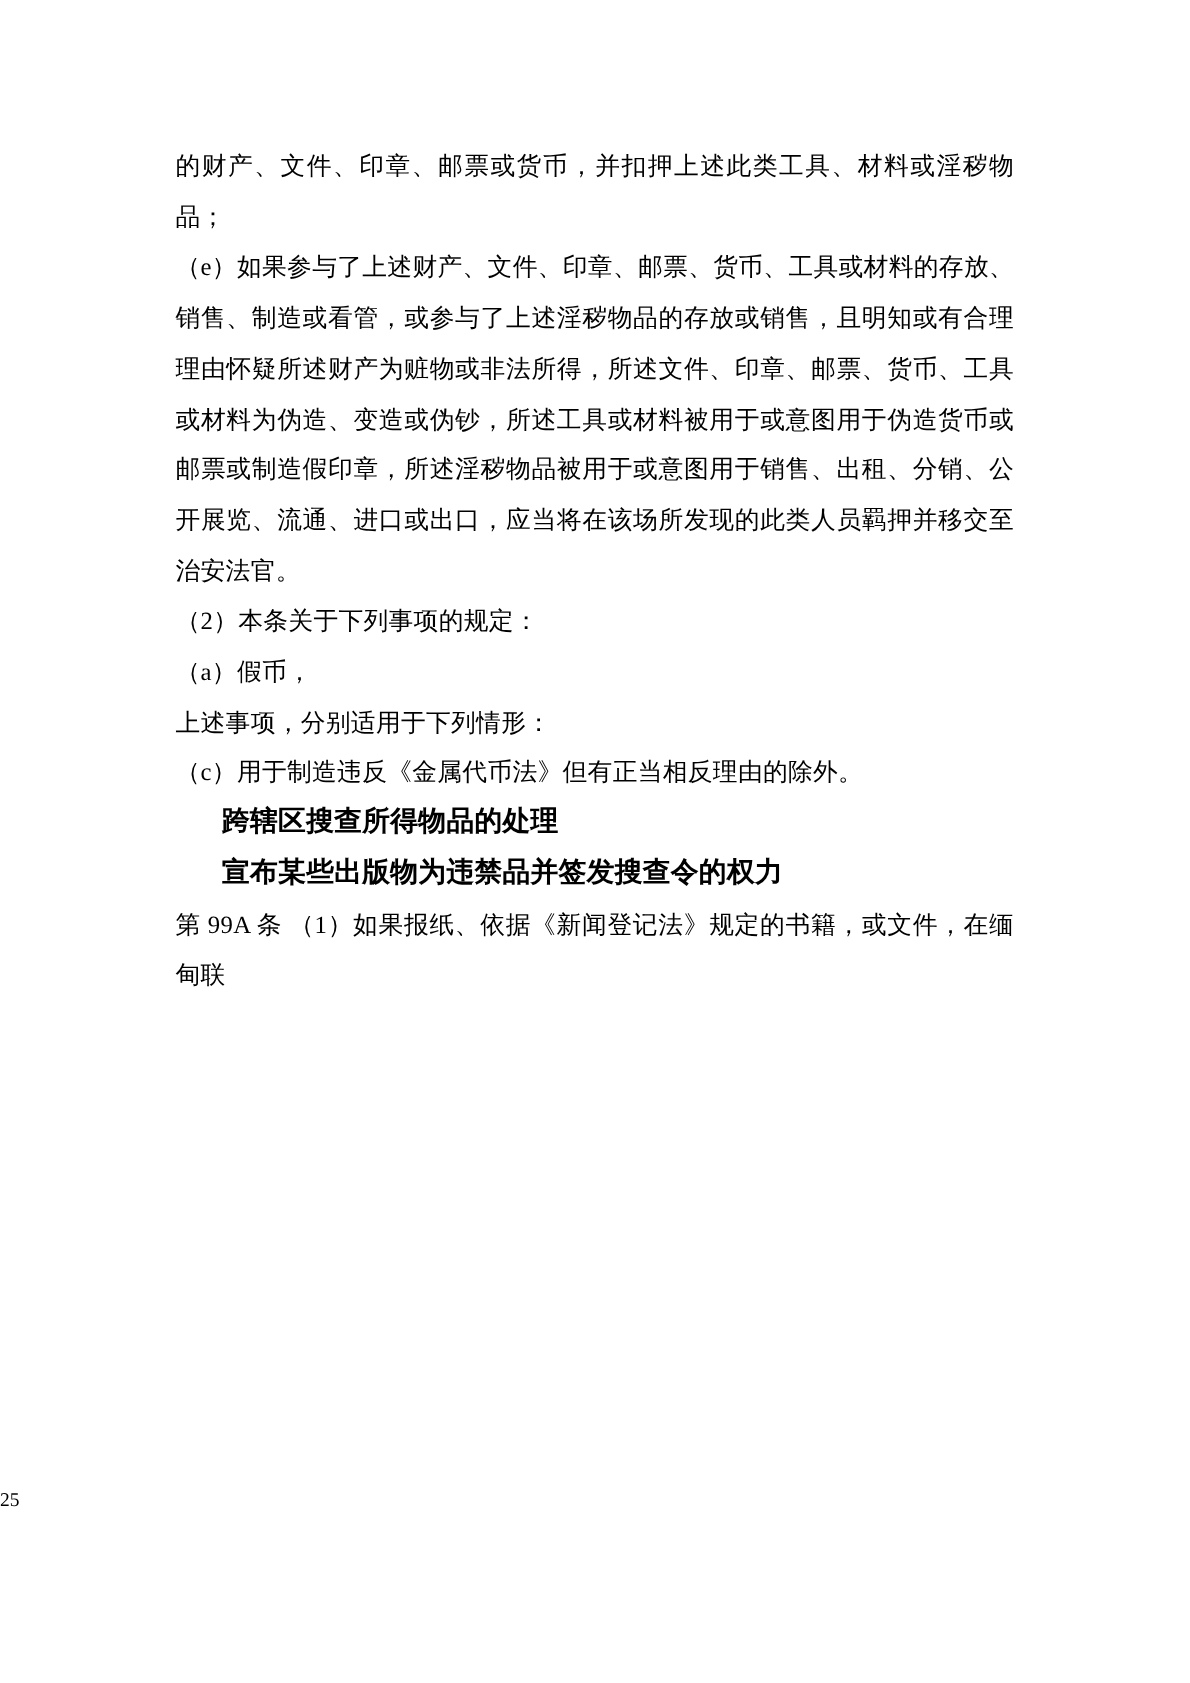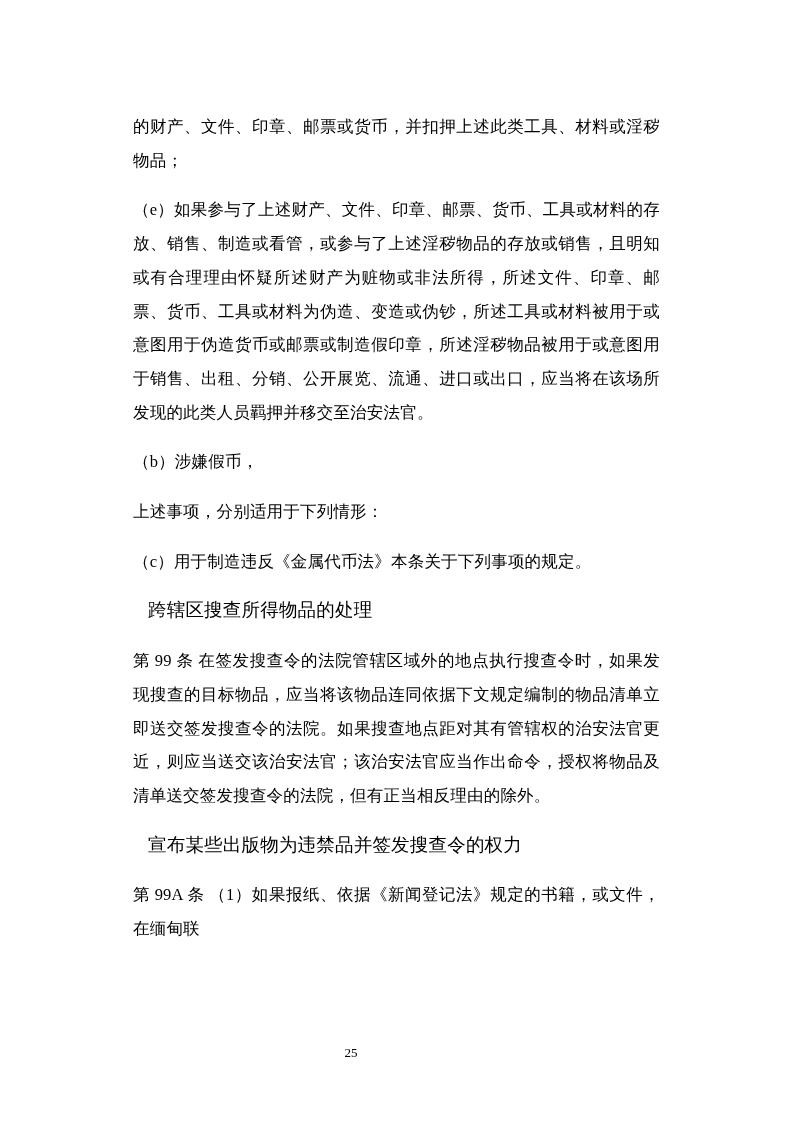--- a/index.html
+++ b/index.html
@@ -15,56 +15,56 @@
     font-family: "Liberation Serif", "DejaVu Serif", serif;
     color: #000000;
   }
   .page-body {
     position: absolute;
     top: 94px;
     left: 117px;
     width: 559px;
   }
   p.para {
-    margin: 16px;
+    margin: 0;
     padding: 0;
     font-size: 16.5px;
     line-height: 33.7px;
     text-align: justify;
     letter-spacing: 0.2px;
   }
   p.heading {
     margin: 0;
     padding: 0 0 0 31px;
     font-size: 18.5px;
     line-height: 33.7px;
-    font-weight: normal;
+    font-weight: bold;
     text-align: left;
     letter-spacing: 0.2px;
   }
   .page-footer {
     position: absolute;
-    top: 1044px;
+    top: 991px;
     left: 0;
     width: 702px;
-    text-align: center;
+    text-align: left;
     font-size: 13px;
     line-height: 18px;
   }
 </style>
 </head>
 <body>
 
 <div class="page-body">
   <p class="para">的财产、文件、印章、邮票或货币，并扣押上述此类工具、材料或淫秽物品；</p>
   <p class="para">（e）如果参与了上述财产、文件、印章、邮票、货币、工具或材料的存放、销售、制造或看管，或参与了上述淫秽物品的存放或销售，且明知或有合理理由怀疑所述财产为赃物或非法所得，所述文件、印章、邮票、货币、工具或材料为伪造、变造或伪钞，所述工具或材料被用于或意图用于伪造货币或邮票或制造假印章，所述淫秽物品被用于或意图用于销售、出租、分销、公开展览、流通、进口或出口，应当将在该场所发现的此类人员羁押并移交至治安法官。</p>
-  <p class="para">（b）涉嫌假币，</p>
+  <p class="para">（2）本条关于下列事项的规定：</p>
+  <p class="para">（a）假币，</p>
   <p class="para">上述事项，分别适用于下列情形：</p>
-  <p class="para">（c）用于制造违反《金属代币法》本条关于下列事项的规定。</p>
+  <p class="para">（c）用于制造违反《金属代币法》但有正当相反理由的除外。</p>
   <p class="heading">跨辖区搜查所得物品的处理</p>
-  <p class="para">第 99 条 在签发搜查令的法院管辖区域外的地点执行搜查令时，如果发现搜查的目标物品，应当将该物品连同依据下文规定编制的物品清单立即送交签发搜查令的法院。如果搜查地点距对其有管辖权的治安法官更近，则应当送交该治安法官；该治安法官应当作出命令，授权将物品及清单送交签发搜查令的法院，但有正当相反理由的除外。</p>
   <p class="heading">宣布某些出版物为违禁品并签发搜查令的权力</p>
   <p class="para">第 99A 条 （1）如果报纸、依据《新闻登记法》规定的书籍，或文件，在缅甸联</p>
 </div>
 
 <div class="page-footer">
   <span>25</span>
 </div>
 
 </body></html>

